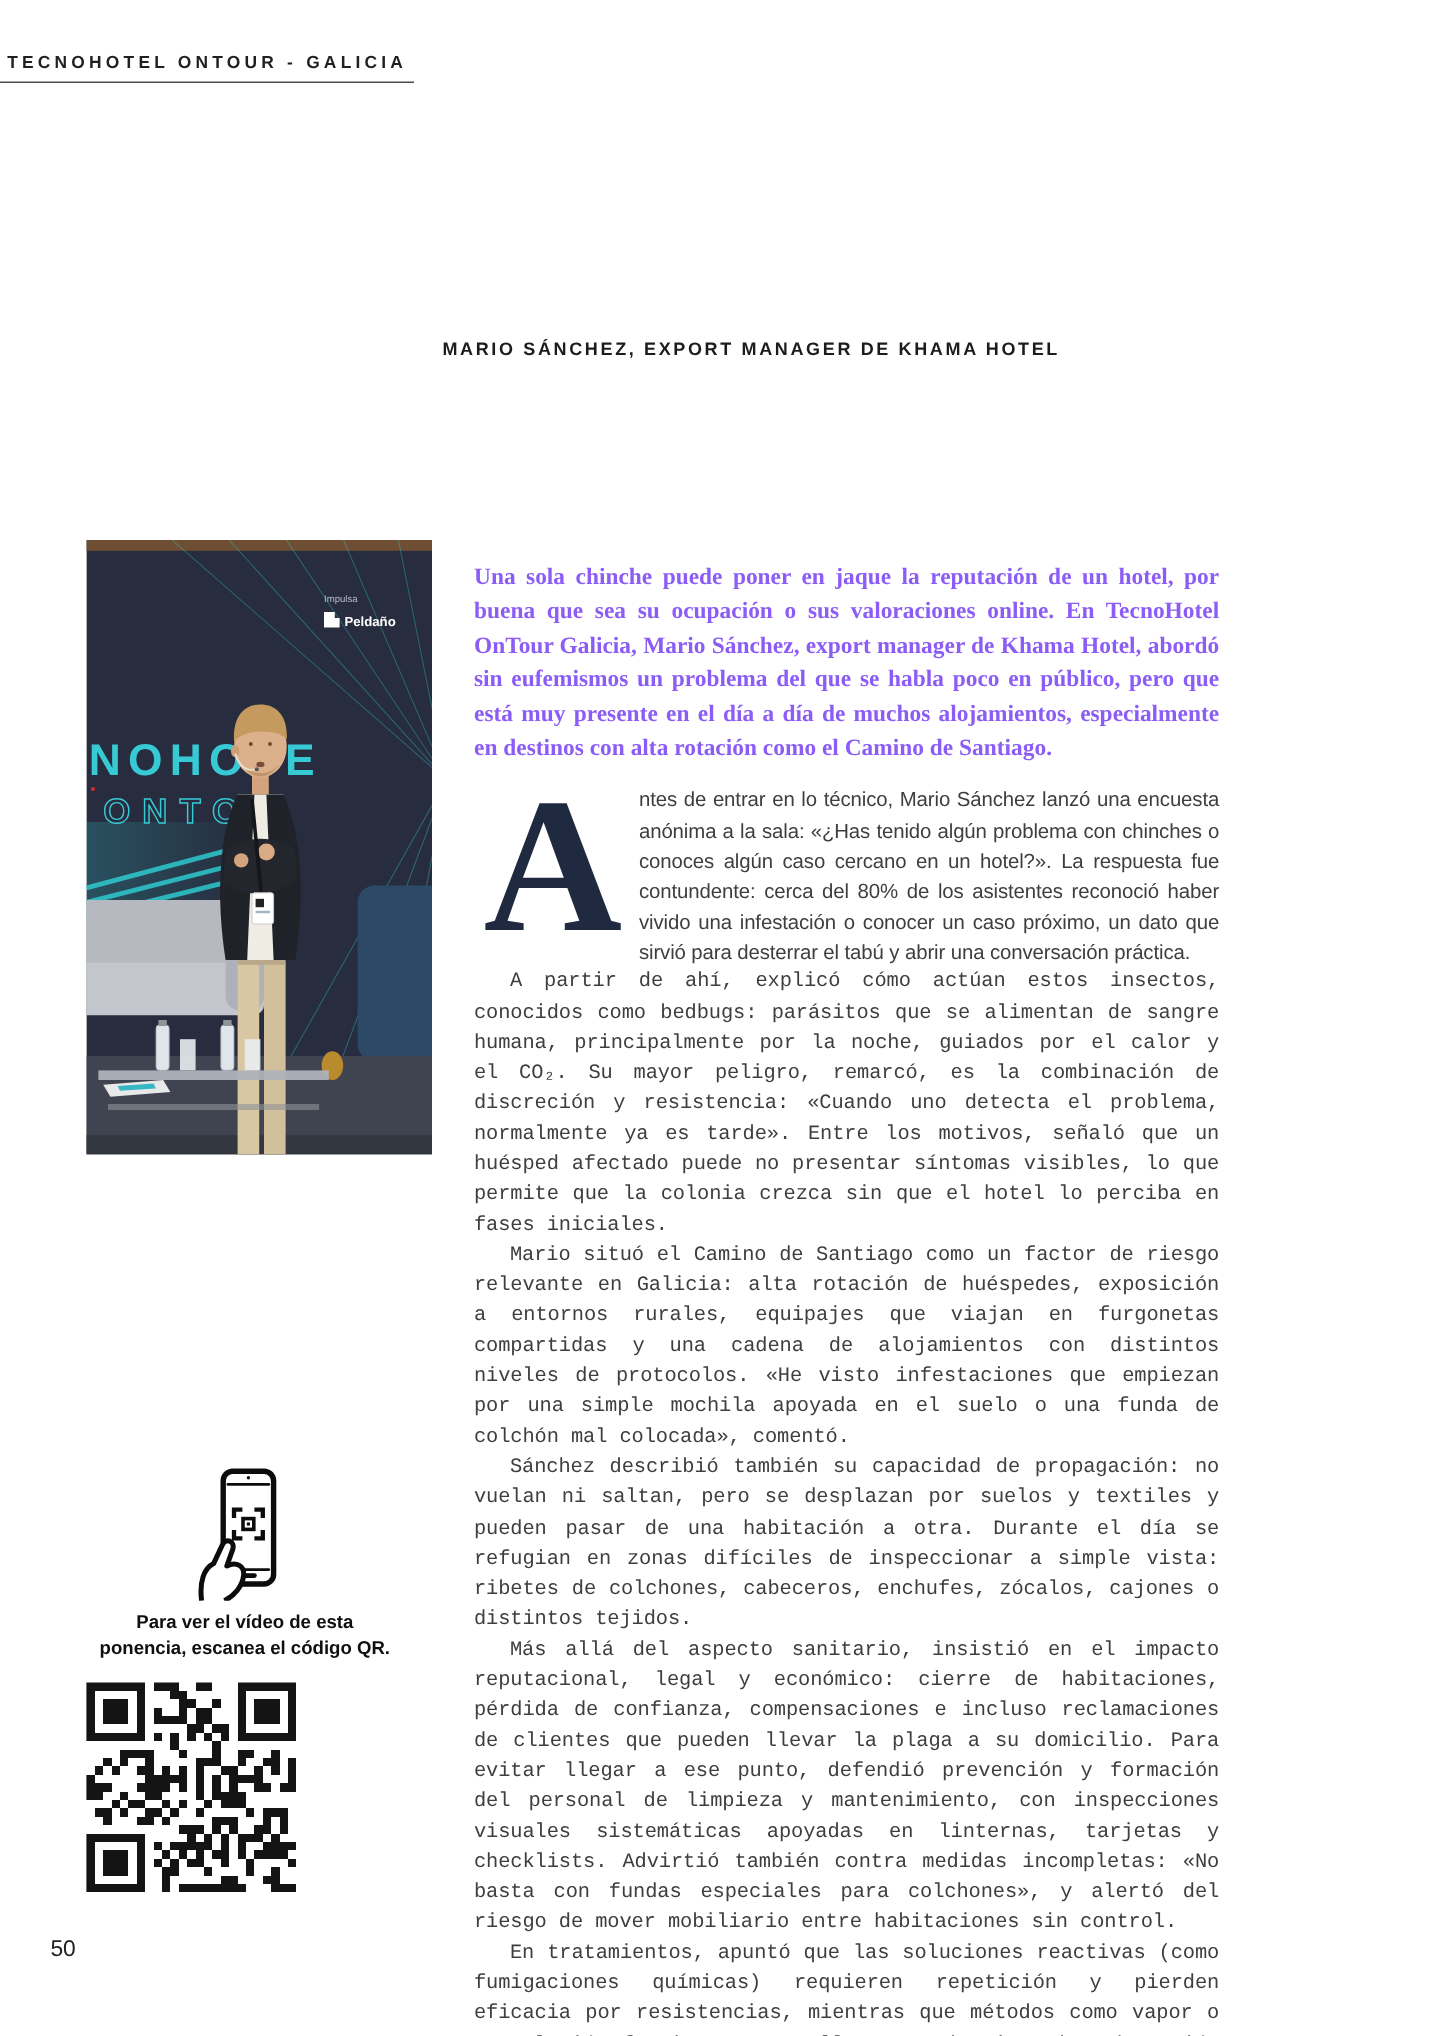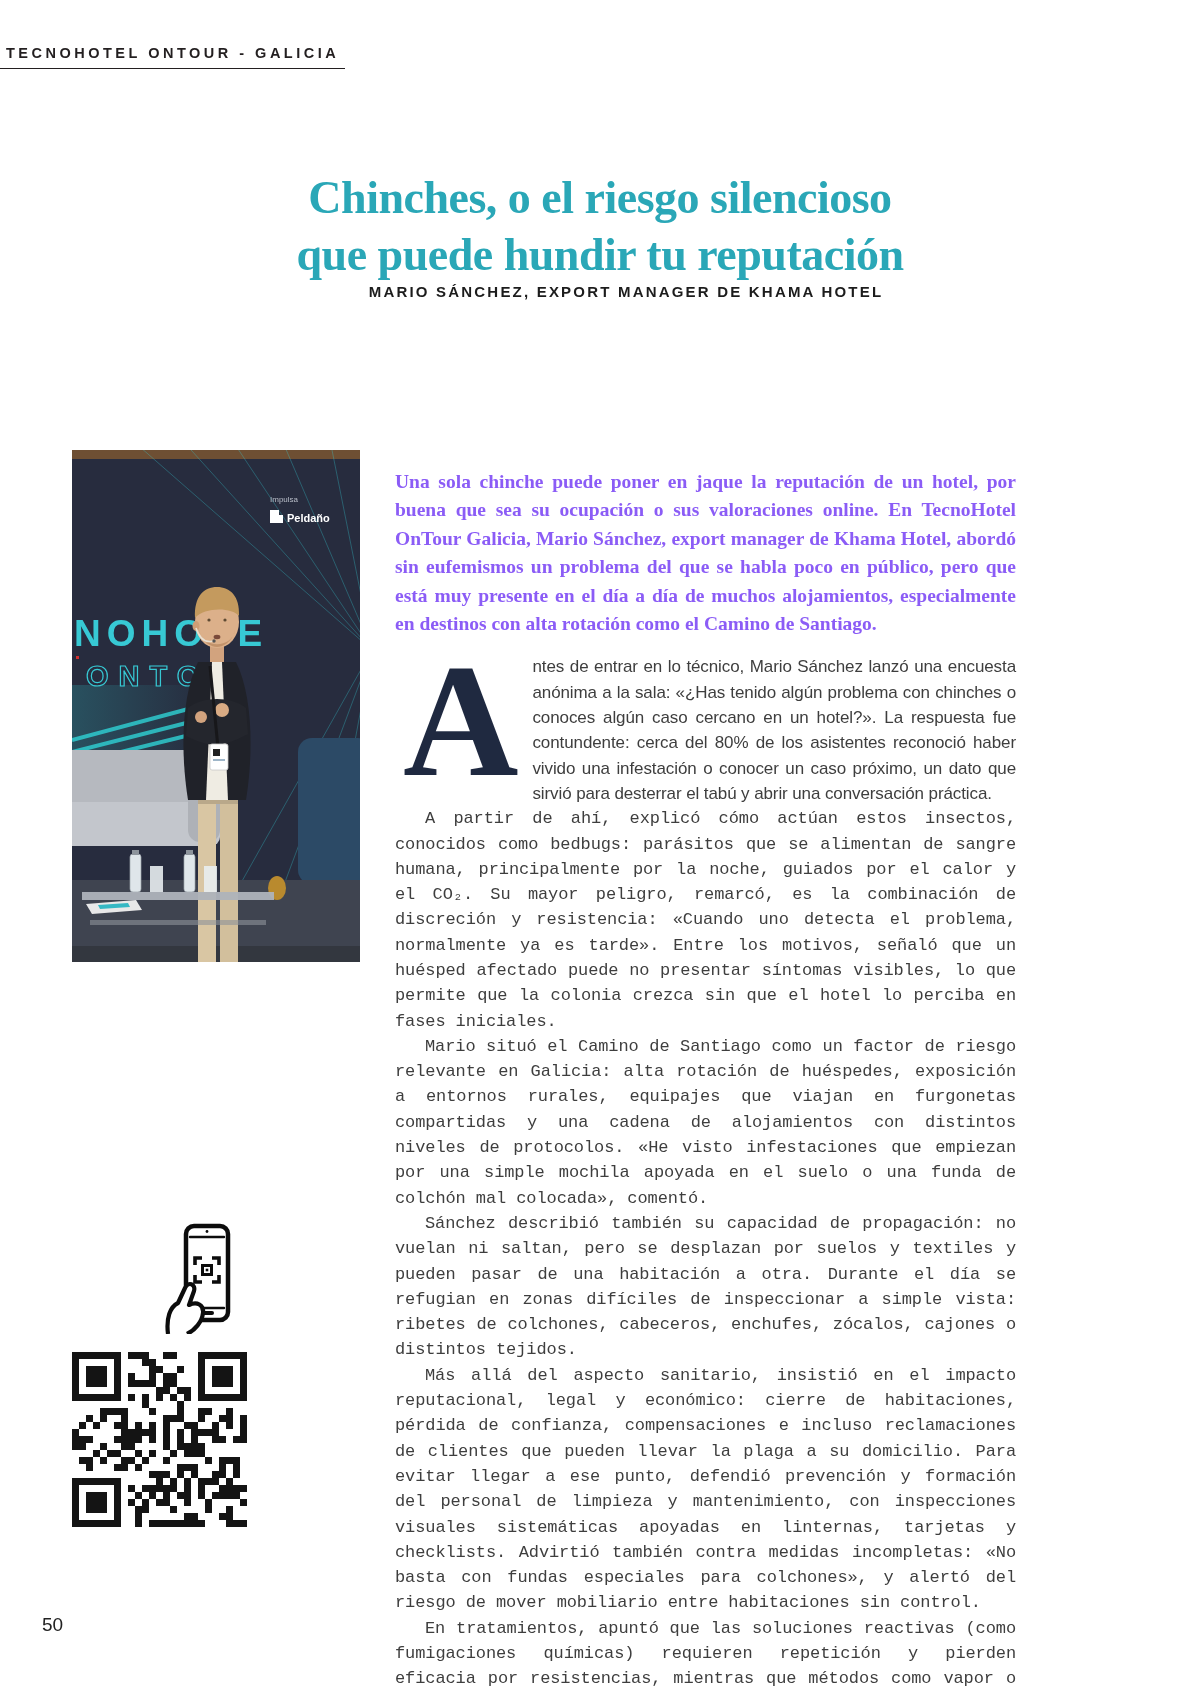--- a/index.html
+++ b/index.html
@@ -50,22 +50,21 @@
   .page-number{position:absolute;left:42px;top:1614px;font-size:19px;color:#222222;text-align:right;}
 </style>
 </head>
 <body>
 
 <div class="kicker-wrap">
   <span class="kicker">TECNOHOTEL ONTOUR - GALICIA</span>
 </div>
 
 <h1 class="title">
-  <span>Chinches, o el riesgo silencioso</span><br>
-  <span>que puede hundir tu reputación</span>
+  <br>
 </h1>
 <div class="byline">MARIO SÁNCHEZ, EXPORT MANAGER DE KHAMA HOTEL</div>
 
 <div class="photo">
   <svg width="288" height="512" viewBox="0 0 288 512">
     <defs>
       <linearGradient id="tealGrad" x1="0" y1="0" x2="1" y2="0">
         <stop offset="0" stop-color="#2fd3d6" stop-opacity="0.55"></stop>
         <stop offset="1" stop-color="#2fd3d6" stop-opacity="0"></stop>
       </linearGradient>
@@ -175,20 +174,24 @@
     </g>
     <circle cx="49" cy="9.5" r="1.4" fill="#0c0c0c"></circle>
     <rect x="42" y="89" width="14" height="4" rx="2" fill="#0c0c0c"></rect>
     <g transform="translate(37,36)">
       <path d="M0,7 V0 H7 M17,0 H24 V7 M24,17 V24 H17 M7,24 H0 V17" fill="none" stroke="#0c0c0c" stroke-width="3.6"></path>
       <rect x="7.5" y="7.5" width="9" height="9" fill="none" stroke="#0c0c0c" stroke-width="3"></rect>
       <rect x="10.7" y="10.7" width="2.6" height="2.6" fill="#0c0c0c"></rect>
     </g>
     <path d="M10,112 C8,96 12,85 20,81 L27,66 C30,59 38,62 36,69 L31,83 C39,79 46,83 45,91 C44,100 37,108 29,112" fill="#ffffff" stroke="#0c0c0c" stroke-width="4.2" stroke-linejoin="round"></path>
   </svg>
+  <div class="qr-caption">
+    <span>Para ver el vídeo de esta</span><br>
+    <span>ponencia, escanea el código QR.</span>
+  </div>
   <svg id="qr-svg" class="qr-code" width="175" height="175" viewBox="0 0 175 175" shape-rendering="crispEdges">
       <rect x="0" y="0" width="175" height="175" fill="#ffffff"></rect>
       <rect x="56" y="0" width="7" height="7" fill="#141414"></rect>
       <rect x="63" y="0" width="7" height="7" fill="#141414"></rect>
       <rect x="70" y="0" width="7" height="7" fill="#141414"></rect>
       <rect x="91" y="0" width="7" height="7" fill="#141414"></rect>
       <rect x="98" y="0" width="7" height="7" fill="#141414"></rect>
       <rect x="70" y="7" width="7" height="7" fill="#141414"></rect>
       <rect x="77" y="7" width="7" height="7" fill="#141414"></rect>
       <rect x="77" y="14" width="7" height="7" fill="#141414"></rect>

